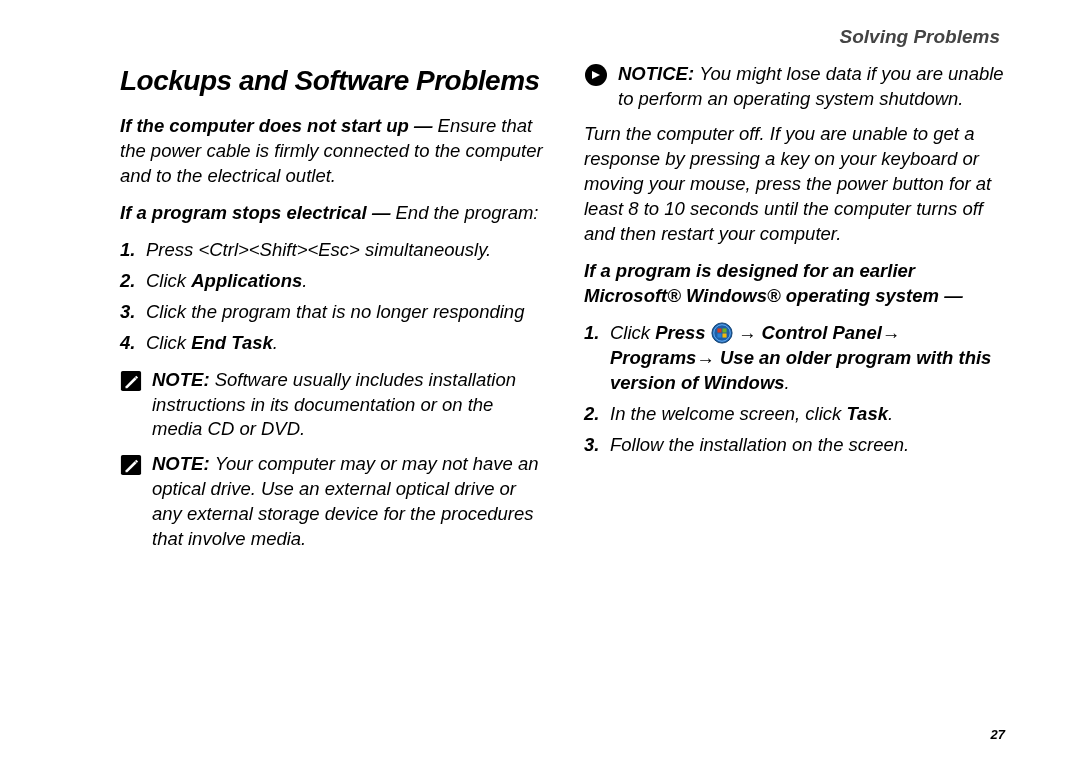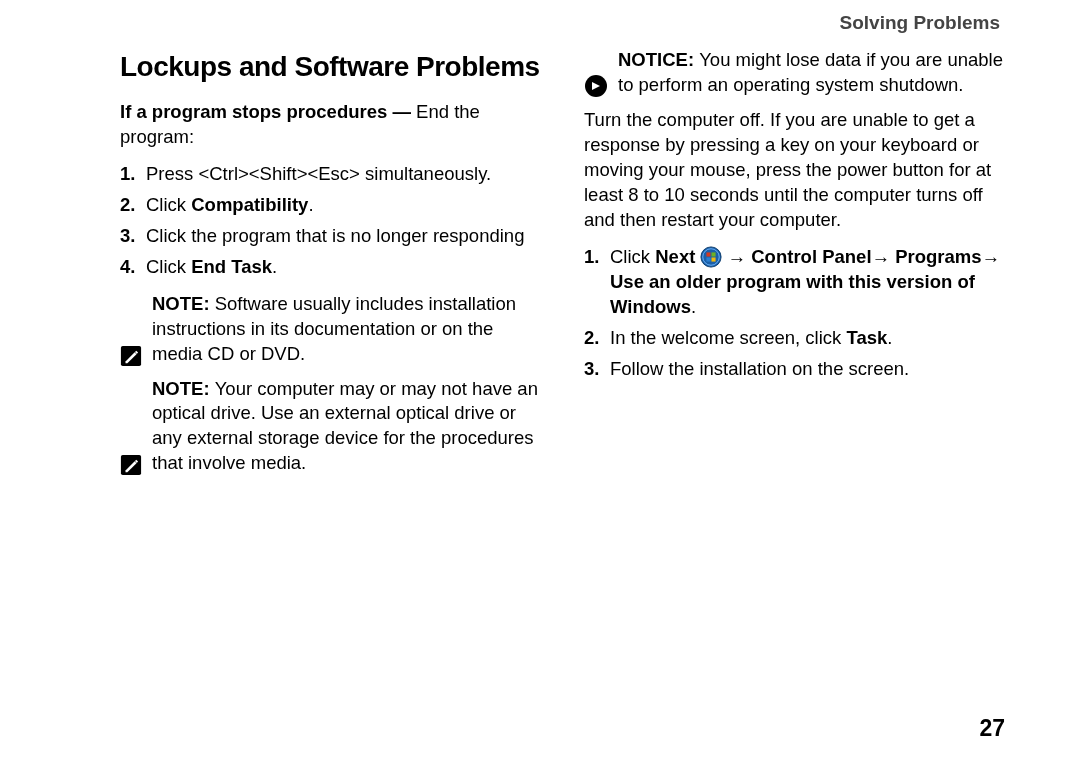--- a/index.html
+++ b/index.html
@@ -5,23 +5,24 @@
   * { box-sizing: border-box; margin: 0; padding: 0; }
   body {
     width: 1080px;
     height: 766px;
     font-family: Arial, Helvetica, sans-serif;
     color: #000;
     background: #fff;
     position: relative;
   }
   .page {
-    padding: 12px 70px 30px 120px;
+    padding: 26px 70px 30px 120px;
     height: 100%;
     position: relative;
+    font-style: italic;
   }
   .header-right {
     text-align: right;
     font-weight: bold;
     font-size: 19px;
     color: #444;
     margin-bottom: 14px;
     padding-right: 10px;
   }
   .columns {
@@ -57,21 +58,21 @@
   ol.steps li::before {
     content: counter(step) ".";
     position: absolute;
     left: 0;
     font-weight: bold;
   }
   .note-block {
     display: flex;
     gap: 10px;
     margin-bottom: 10px;
-    align-items: flex-end;
+    align-items: flex-start;
   }
   .note-icon {
     flex: 0 0 22px;
     height: 22px;
     display: flex;
     align-items: center;
     justify-content: center;
     margin-top: 2px;
   }
   .note-icon svg { width: 22px; height: 22px; }
@@ -80,49 +81,52 @@
     height: 24px;
     margin-top: 1px;
   }
   .notice-icon svg { width: 24px; height: 24px; }
   .note-body { flex: 1; }
   .page-number {
     position: absolute;
     bottom: 24px;
     right: 75px;
     font-weight: bold;
-    font-size: 23px;
+    font-size: 13px;
   }
   .start-orb {
     display: inline-flex;
     width: 22px;
     height: 22px;
     vertical-align: -5px;
   }
   .start-orb svg { width: 22px; height: 22px; }
 </style>
 </head>
 <body>
 
 <div class="page">
   <div class="header-right">Solving Problems</div>
 
   <div class="columns">
 
     <div class="col">
       <h2>Lockups and Software Problems</h2>
 
+      <div class="para">
+        <span class="bold">If the computer does not start up — </span><span>Ensure that the power cable is firmly connected to the computer and to the electrical outlet.</span>
+      </div>
 
       <div class="para">
-        <span class="bold">If a program stops procedures — </span><span>End the program:</span>
+        <span class="bold">If a program stops electrical — </span><span>End the program:</span>
       </div>
 
       <ol class="steps">
         <li>Press &lt;Ctrl&gt;&lt;Shift&gt;&lt;Esc&gt; simultaneously.</li>
-        <li><span>Click </span><span class="bold">Compatibility</span><span>.</span></li>
+        <li><span>Click </span><span class="bold">Applications</span><span>.</span></li>
         <li>Click the program that is no longer responding</li>
         <li><span>Click </span><span class="bold">End Task</span><span>.</span></li>
       </ol>
 
 
       <div class="note-block">
         <div class="note-icon">
           <svg viewBox="0 0 24 24">
               <rect x="1" y="1" width="22" height="22" rx="2" fill="#000"></rect>
               <path d="M6 18 L16 8 L18 10 L8 20 L6 20 Z" fill="#fff"></path>
@@ -157,25 +161,26 @@
               <path d="M8 8 L16 12 L8 16 Z" fill="#fff"></path>
             </svg>
         </div>
         <div class="note-body">
           <span class="bold">NOTICE: </span><span>You might lose data if you are unable to perform an operating system shutdown.</span>
         </div>
       </div>
 
       <div class="para">Turn the computer off. If you are unable to get a response by pressing a key on your keyboard or moving your mouse, press the power button for at least 8 to 10 seconds until the computer turns off and then restart your computer.</div>
 
+      <div class="para bold">If a program is designed for an earlier Microsoft® Windows® operating system —</div>
 
 
       <ol class="steps">
         <li>
-          <span>Click </span><span class="bold">Next </span><span class="start-orb">
+          <span>Click </span><span class="bold">Press </span><span class="start-orb">
             <svg viewBox="0 0 24 24">
                 <circle cx="12" cy="12" r="11" fill="#1b5fa8" stroke="#0a3a6a" stroke-width="1"></circle>
                 <circle cx="12" cy="12" r="9" fill="none" stroke="#6fb7ff" stroke-width="1"></circle>
                 <rect x="7" y="7" width="4.5" height="4.5" fill="#d43a1f"></rect>
                 <rect x="12.5" y="7" width="4.5" height="4.5" fill="#6fb123"></rect>
                 <rect x="7" y="12.5" width="4.5" height="4.5" fill="#2a7fd1"></rect>
                 <rect x="12.5" y="12.5" width="4.5" height="4.5" fill="#f2b90c"></rect>
               </svg>
           </span><span class="bold"> → Control Panel→ Programs→ Use an older program with this version of Windows</span><span>.</span>
         </li>

